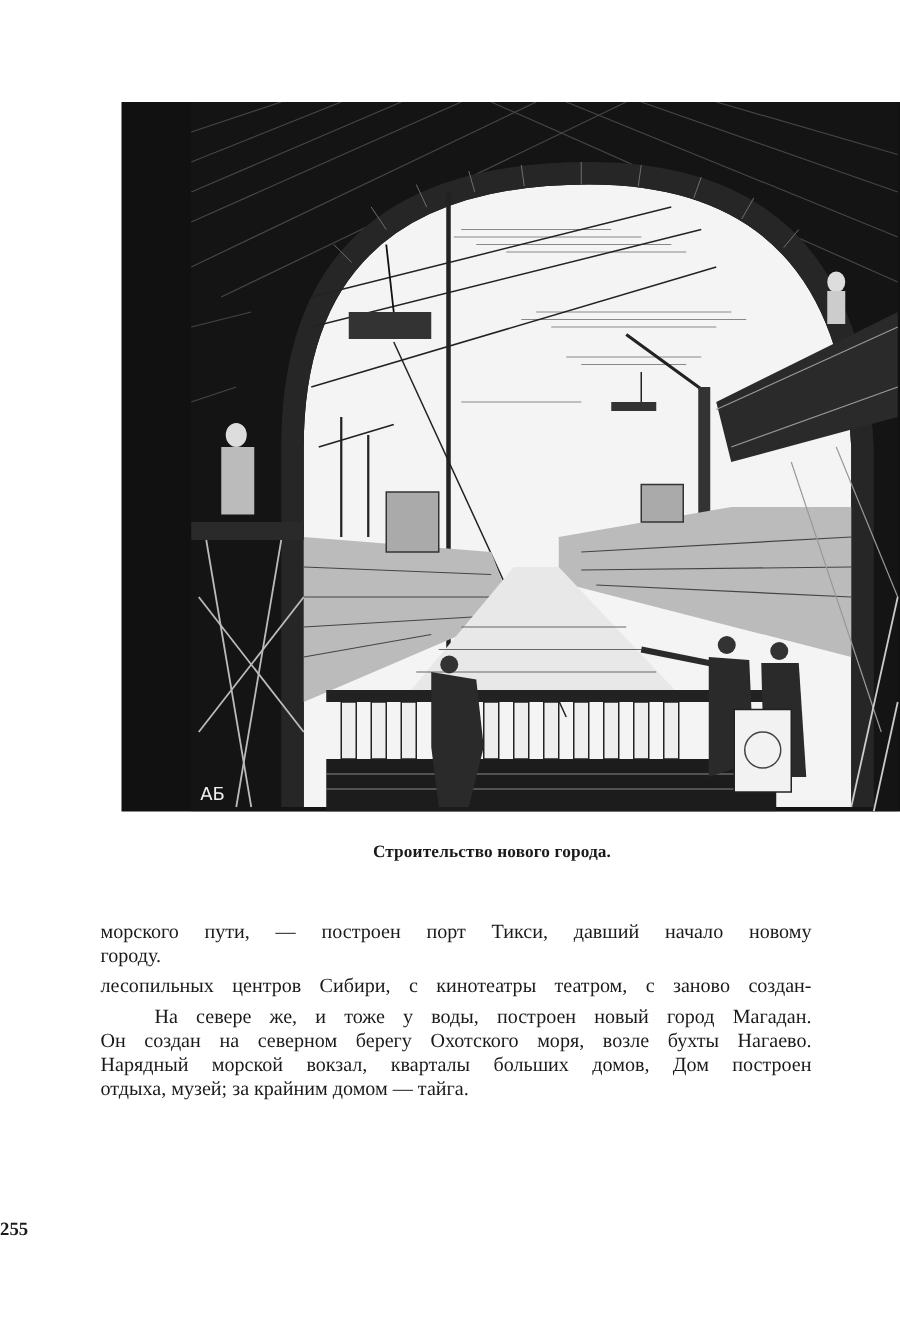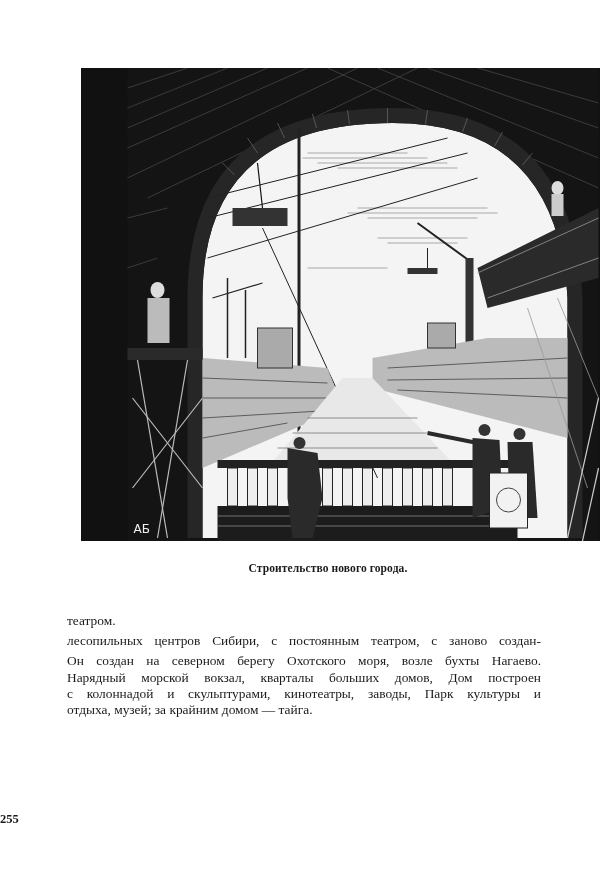--- a/index.html
+++ b/index.html
@@ -184,26 +184,27 @@
     </g>
 
     <text x="6" y="465" fill="#f0f0f0" font-size="12" font-family="DejaVu Sans, sans-serif">АБ</text>
   </svg>
 </div>
 
 <div class="caption">Строительство нового города.</div>
 
 <div class="body-text">
   <p>
-    <span class="line last">театром.</span>
+    <span class="line">морского пути, — построен порт Тикси, давший начало новому</span>
+    <span class="line last">городу.</span>
   </p>
   <p>
-    <span class="line">лесопильных центров Сибири, с постоянным театром, с заново создан-</span>
+    <span class="line">лесопильных центров Сибири, с кинотеатры театром, с заново создан-</span>
   </p>
   <p>
+    <span class="line" style="padding-left:36px">На севере же, и тоже у воды, построен новый город Магадан.</span>
     <span class="line">Он создан на северном берегу Охотского моря, возле бухты Нагаево.</span>
     <span class="line">Нарядный морской вокзал, кварталы больших домов, Дом построен</span>
-    <span class="line">с колоннадой и скульптурами, кинотеатры, заводы, Парк культуры и</span>
     <span class="line last">отдыха, музей; за крайним домом — тайга.</span>
   </p>
 </div>
 
 <div class="page-number">255</div>
 
 </body></html>

